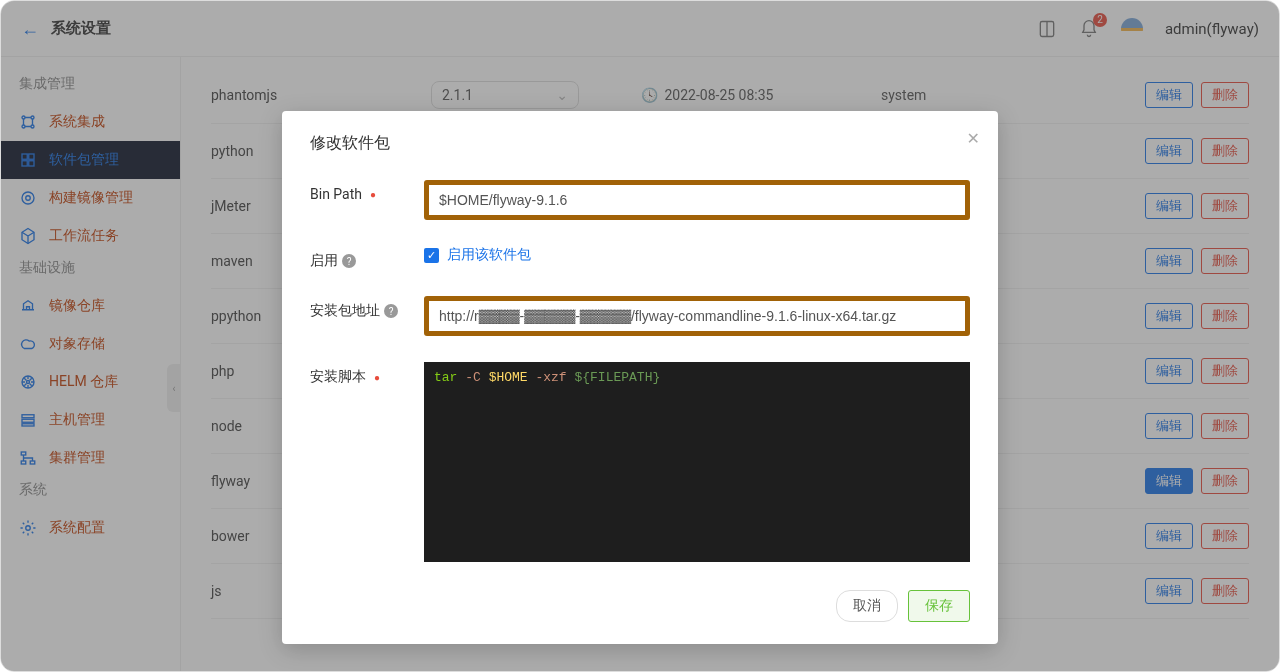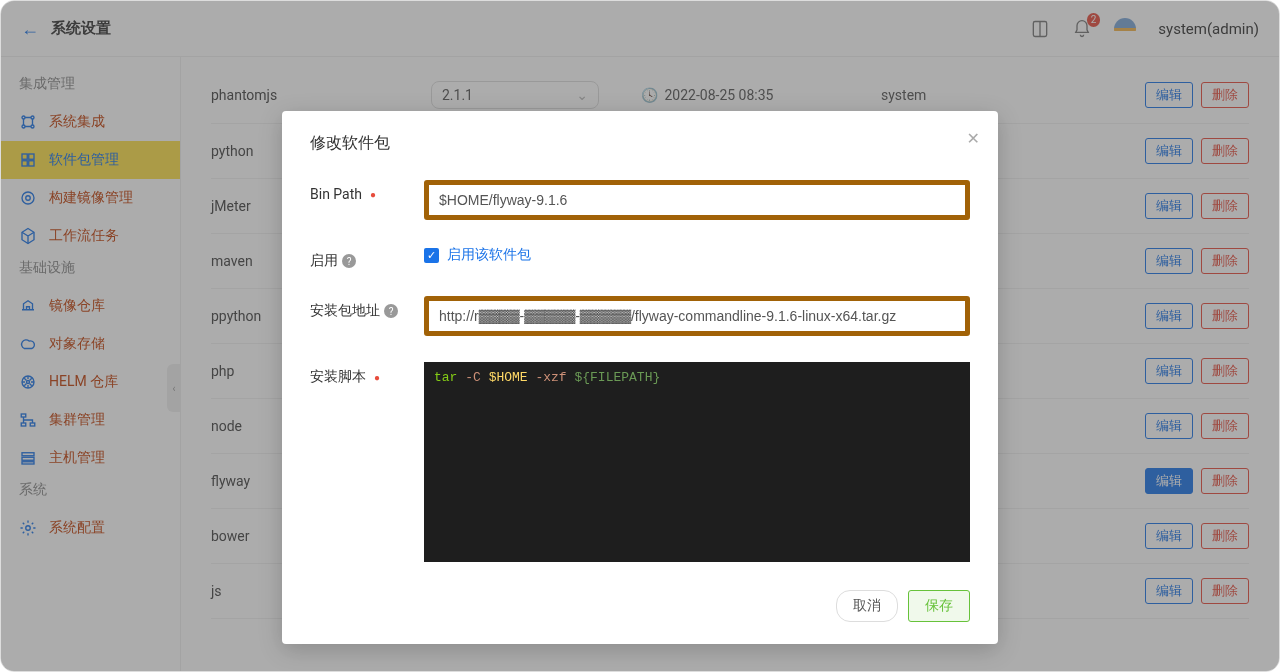--- a/index.html
+++ b/index.html
@@ -15,33 +15,33 @@
 .tb-icon { position: relative; color: #777; }
 .badge { position: absolute; top: -6px; right: -8px; background: #e74c3c; color: #fff; border-radius: 8px; font-size: 10px; padding: 0 4px; line-height: 14px; }
 .avatar { width: 22px; height: 22px; border-radius: 50%; background: linear-gradient(#7aa6d8 0 45%, #f2b34a 45% 60%, #fff 60%); display: inline-block; }
 .username { color: #333; font-size: 15px; }
 
 .body { display: flex; height: calc(100% - 56px); }
 
 .sidebar { width: 180px; border-right: 1px solid #eee; padding: 14px 0; overflow-y: auto; position: relative; }
 .sb-group-title { color: #888; font-size: 14px; padding: 4px 18px 10px; }
 .sb-item { display: flex; align-items: center; gap: 12px; padding: 10px 18px; color: #c2410c; cursor: pointer; }
-.sb-item.active { background: #fde047; color: #1a73e8; }
+.sb-item.active { background: #0f172a; color: #1a73e8; }
 .sb-item.active .sb-icon { color: #1a73e8; }
 .sb-icon { width: 18px; height: 18px; color: #1a73e8; display: inline-flex; align-items: center; justify-content: center; }
 .sb-handle { position: absolute; right: -1px; top: 50%; width: 14px; height: 48px; background: #efefef; border-radius: 6px 0 0 6px; display:flex; align-items:center; justify-content:center; color:#999; font-size:10px;}
 
 .content { flex: 1; overflow-y: auto; padding: 10px 30px; }
 .row { display: flex; align-items: center; border-bottom: 1px solid #f0f0f0; padding: 14px 0; }
 .cell-name { width: 220px; color: #444; }
 .cell-version { width: 210px; }
 .cell-time { width: 240px; color: #555; display:flex; align-items:center; gap:6px;}
 .cell-user { width: 210px; color: #555; }
 .cell-actions { margin-left: auto; display: flex; gap: 8px; }
-.sel { border: 1px solid #ddd; border-radius: 8px; padding: 5px 10px; width: 168px; display: inline-flex; justify-content: space-between; align-items:center; background:#fff; color:#555; }
+.sel { border: 1px solid #ddd; border-radius: 8px; padding: 5px 10px; width: 148px; display: inline-flex; justify-content: space-between; align-items:center; background:#fff; color:#555; }
 .btn-edit { border: 1px solid #1a73e8; color: #1a73e8; background: #fff; border-radius: 3px; padding: 3px 10px; font-size: 13px; cursor: pointer; }
 .btn-edit.primary { background: #1a73e8; color: #fff; }
 .btn-del { border: 1px solid #e74c3c; color: #e74c3c; background: #fff; border-radius: 3px; padding: 3px 10px; font-size: 13px; cursor: pointer; }
 .clock-icon{color:#999;}
 
 .dim { position: absolute; inset: 0; background: rgba(70,70,70,0.45); }
 
 .modal { position: absolute; left: 50%; top: 110px; transform: translateX(-50%); width: 716px; background: #fff; border-radius: 4px; box-shadow: 0 6px 24px rgba(0,0,0,0.2); padding: 22px 28px; }
 .modal-title { font-size: 16px; font-weight: 500; color: #333; }
 .modal-close { position: absolute; right: 18px; top: 18px; color: #aaa; cursor: pointer; font-size: 16px; }
@@ -79,21 +79,21 @@
           </svg>
       </span>
       <span class="tb-icon">
         <svg width="20" height="20" viewBox="0 0 24 24" fill="none" stroke="currentColor" stroke-width="1.6">
             <path d="M6 8a6 6 0 0112 0v5l1.5 3H4.5L6 13V8z"></path>
             <path d="M10 19a2 2 0 004 0"></path>
           </svg>
         <span class="badge">2</span>
       </span>
       <span class="avatar"></span>
-      <span class="username">system(admin)</span>
+      <span class="username">admin(flyway)</span>
     </div>
   </div>
 
   <div class="body">
     <div class="sidebar" id="sidebar">
       <div class="sb-group-title">集成管理</div>
         <div class="sb-item">
           <span class="sb-icon">
             <svg width="18" height="18" viewBox="0 0 24 24" fill="none" stroke="currentColor" stroke-width="1.8">
               <circle cx="6" cy="6" r="2"></circle>
@@ -158,37 +158,37 @@
               <circle cx="12" cy="12" r="8"></circle>
               <circle cx="12" cy="12" r="2"></circle>
               <path d="M12 4v4M12 16v4M4 12h4M16 12h4M7 7l3 3M17 7l-3 3M7 17l3-3M17 17l-3-3"></path>
             </svg>
           </span>
           <span>HELM 仓库</span>
         </div>
         <div class="sb-item">
           <span class="sb-icon">
             <svg width="18" height="18" viewBox="0 0 24 24" fill="none" stroke="currentColor" stroke-width="1.8">
+              <rect x="4" y="5" width="16" height="4"></rect>
+              <rect x="4" y="11" width="16" height="4"></rect>
+              <rect x="4" y="17" width="16" height="3"></rect>
+            </svg>
+          </span>
+          <span>主机管理</span>
+        </div>
+        <div class="sb-item">
+          <span class="sb-icon">
+            <svg width="18" height="18" viewBox="0 0 24 24" fill="none" stroke="currentColor" stroke-width="1.8">
               <rect x="3" y="4" width="6" height="4"></rect>
               <rect x="3" y="16" width="6" height="4"></rect>
               <rect x="15" y="16" width="6" height="4"></rect>
               <path d="M6 8v4h12v4M6 12v4"></path>
             </svg>
           </span>
           <span>集群管理</span>
-        </div>
-        <div class="sb-item">
-          <span class="sb-icon">
-            <svg width="18" height="18" viewBox="0 0 24 24" fill="none" stroke="currentColor" stroke-width="1.8">
-              <rect x="4" y="5" width="16" height="4"></rect>
-              <rect x="4" y="11" width="16" height="4"></rect>
-              <rect x="4" y="17" width="16" height="3"></rect>
-            </svg>
-          </span>
-          <span>主机管理</span>
         </div>
         <div class="sb-group-title">系统</div>
         <div class="sb-item">
           <span class="sb-icon">
             <svg width="18" height="18" viewBox="0 0 24 24" fill="none" stroke="currentColor" stroke-width="1.8">
               <circle cx="12" cy="12" r="3"></circle>
               <path d="M12 2v3M12 19v3M2 12h3M19 12h3M5 5l2 2M17 17l2 2M19 5l-2 2M7 17l-2 2"></path>
             </svg>
           </span>
           <span>系统配置</span>

